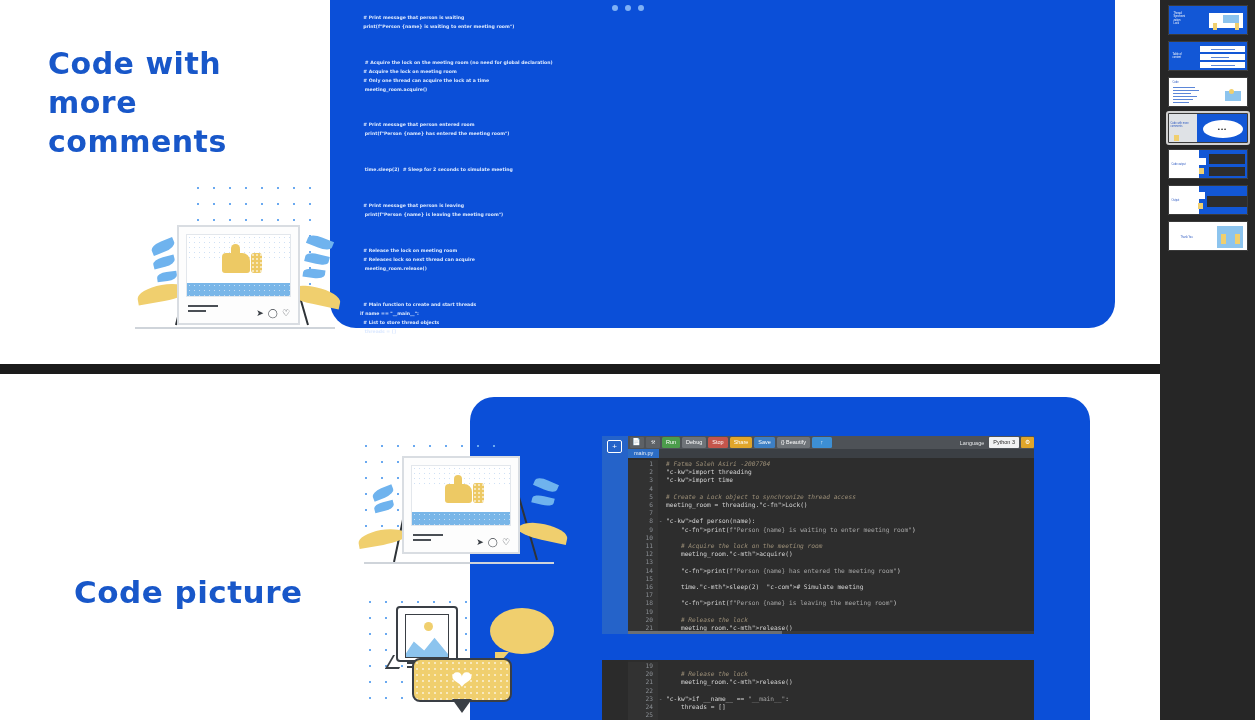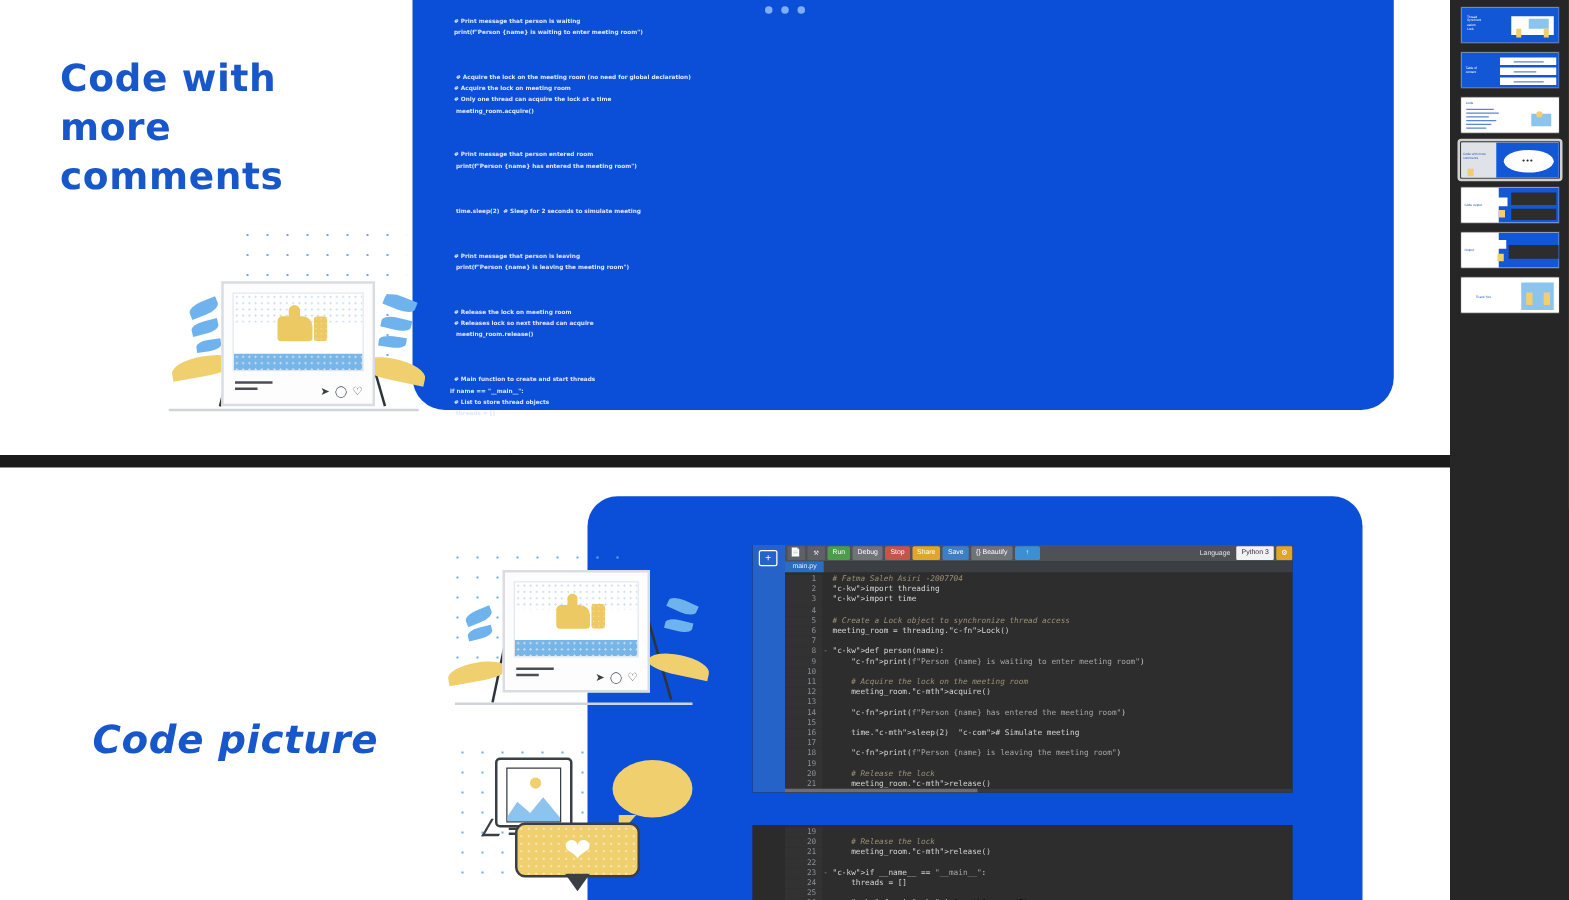--- a/index.html
+++ b/index.html
@@ -2,21 +2,21 @@
 <html><head>
 <meta charset="utf-8">
 <style>
   * { box-sizing: border-box; margin: 0; padding: 0; }
   html, body {
     width: 1255px; height: 720px;
     background: #1e1e1e;
     font-family: "Liberation Sans", sans-serif;
     overflow: hidden;
   }
-  .app { position: relative; width: 1255px; height: 566px; background: #15803d; }
+  .app { position: relative; width: 1255px; height: 566px; background: #fde047; }
 
   
   .canvas-area {
     position: absolute; left: 0; top: 0;
     width: 1160px; height: 720px;
     background: #2b2b2b;
     overflow: hidden;
   }
 
   .slide {
@@ -156,21 +156,20 @@
     width: 620px; height: 330px;
     border-radius: 24px 24px 0 0;
   }
   .s2-title {
     position: absolute; left: 74px; top: 200px;
     font-family: "DejaVu Sans", sans-serif;
     font-weight: bold;
     font-size: 31px;
     letter-spacing: 0.5px;
     color: #1857c9;
-    font-style: italic;
   }
 
   
   .laptop {
     position: absolute;
     border: 2.5px solid #3a3f45;
     border-radius: 4px;
     background: #fff;
   }
   .laptop .screen {

